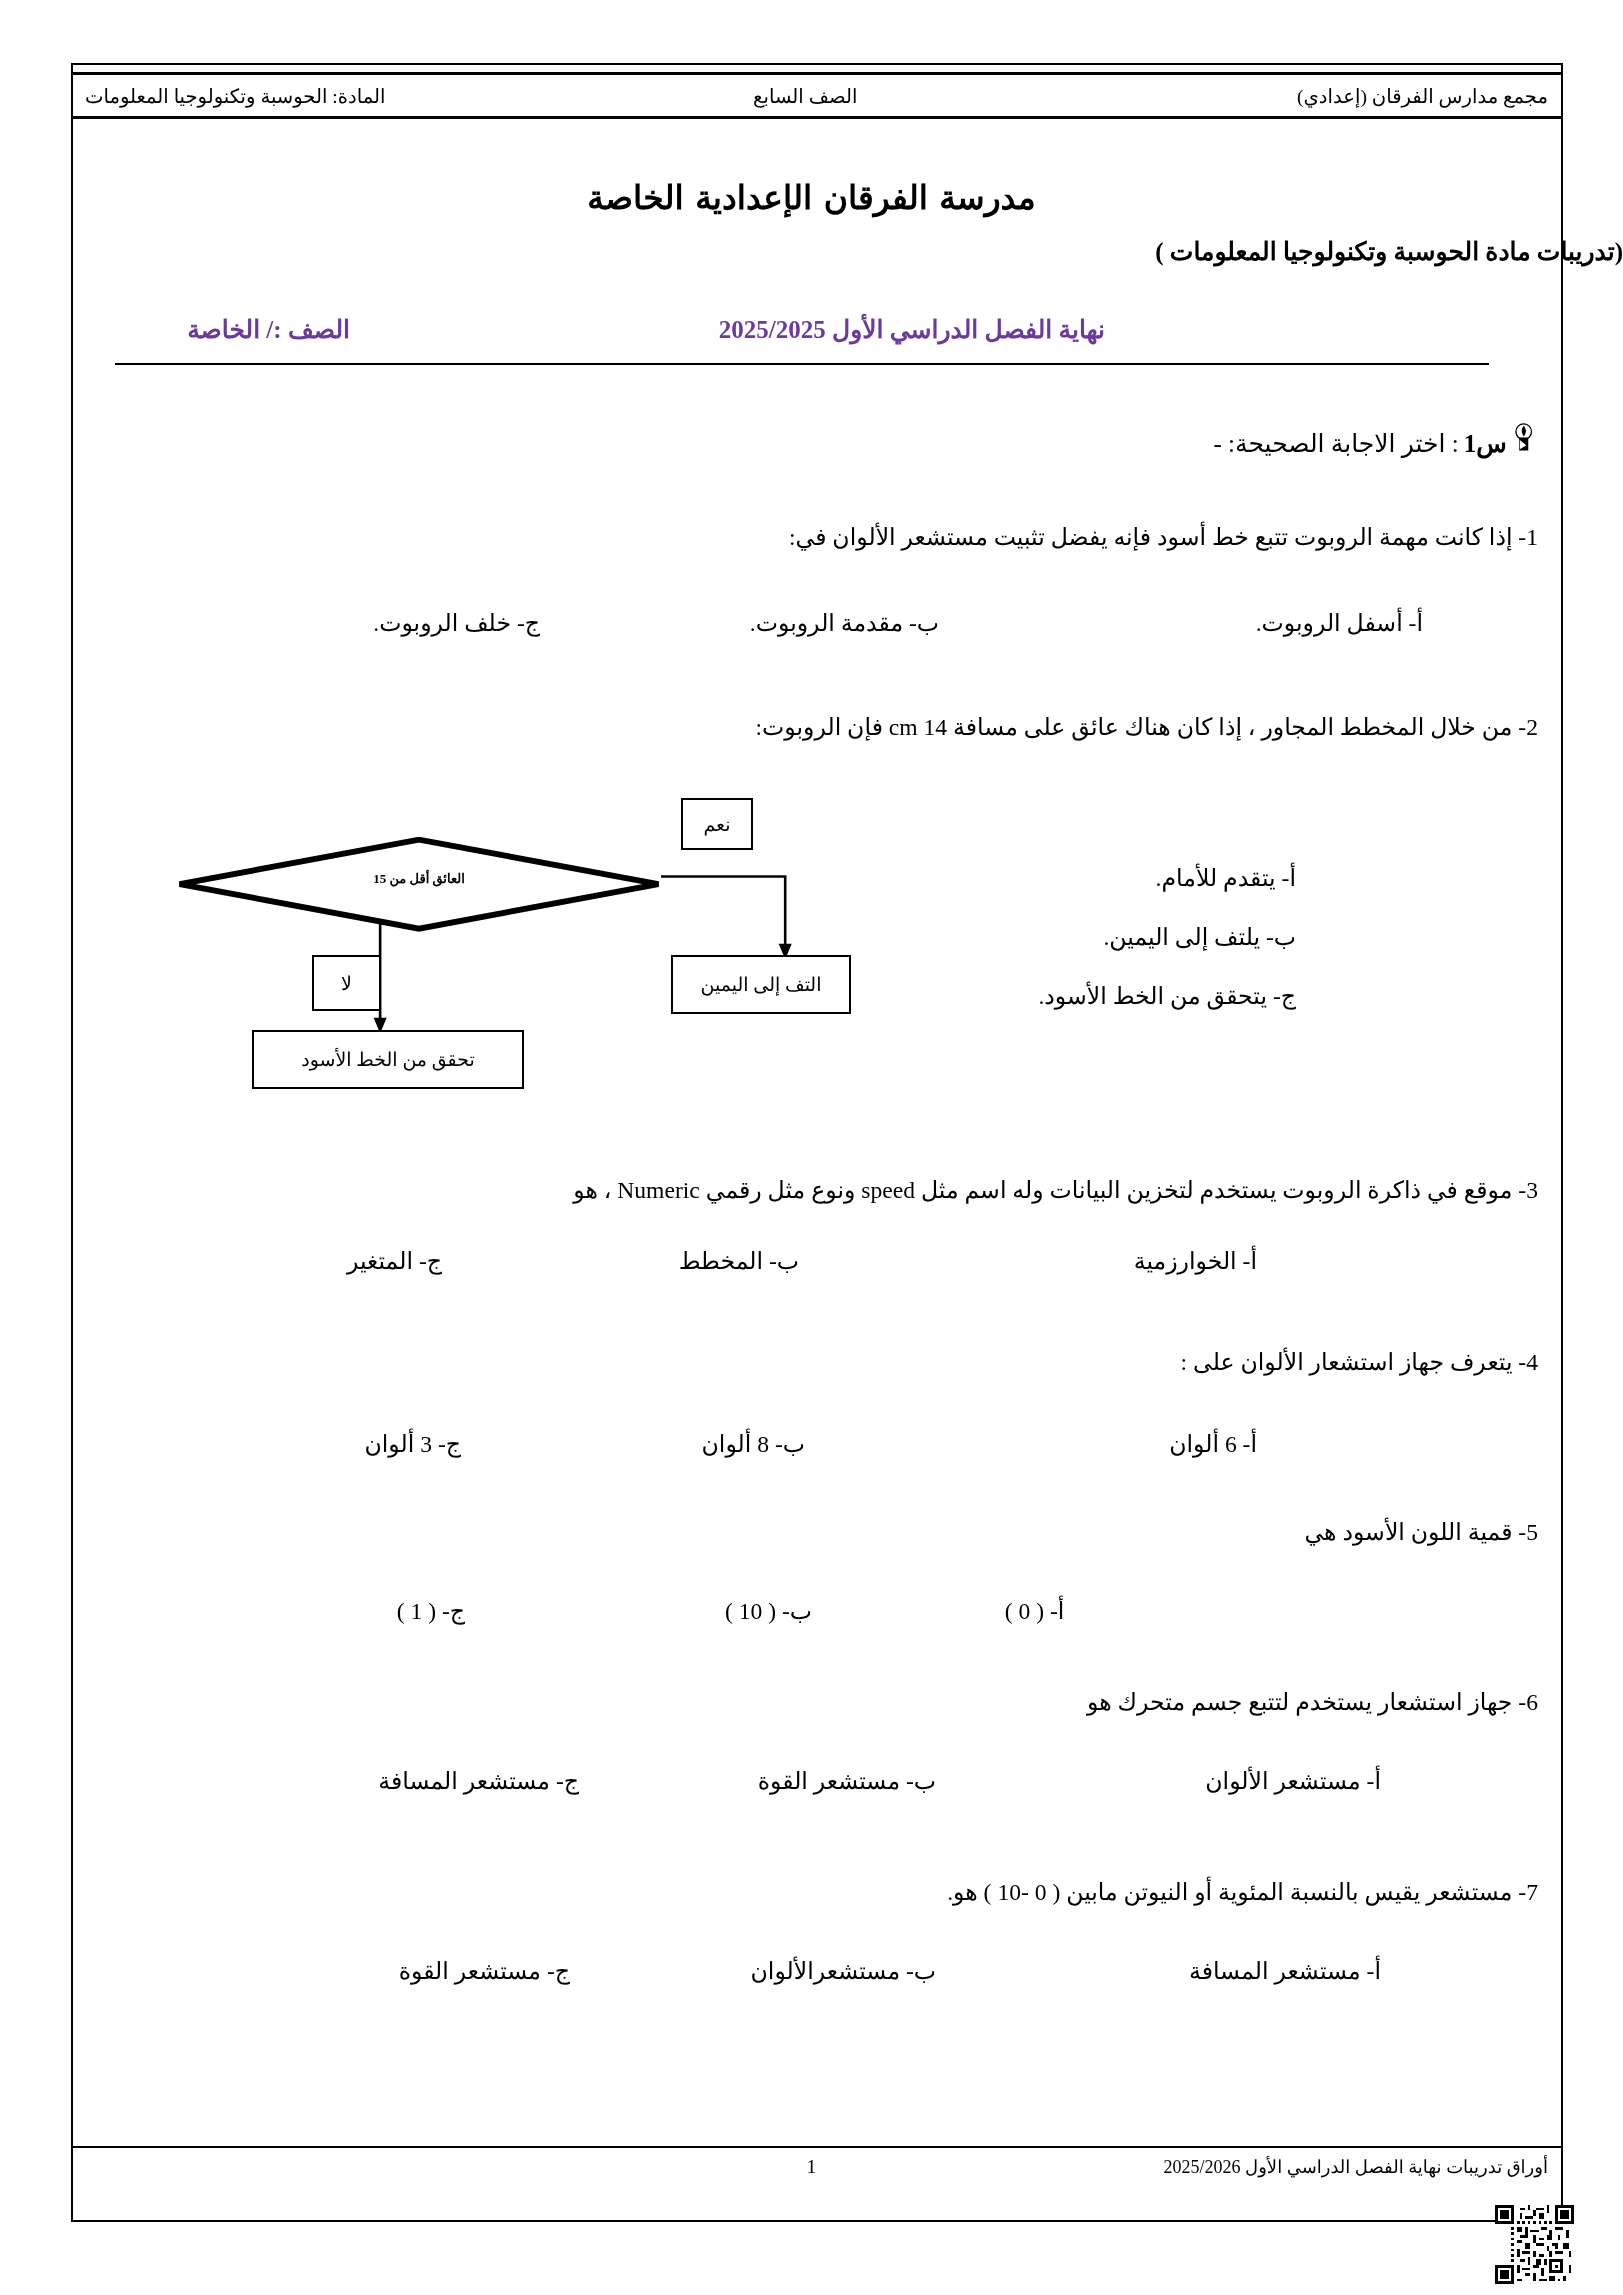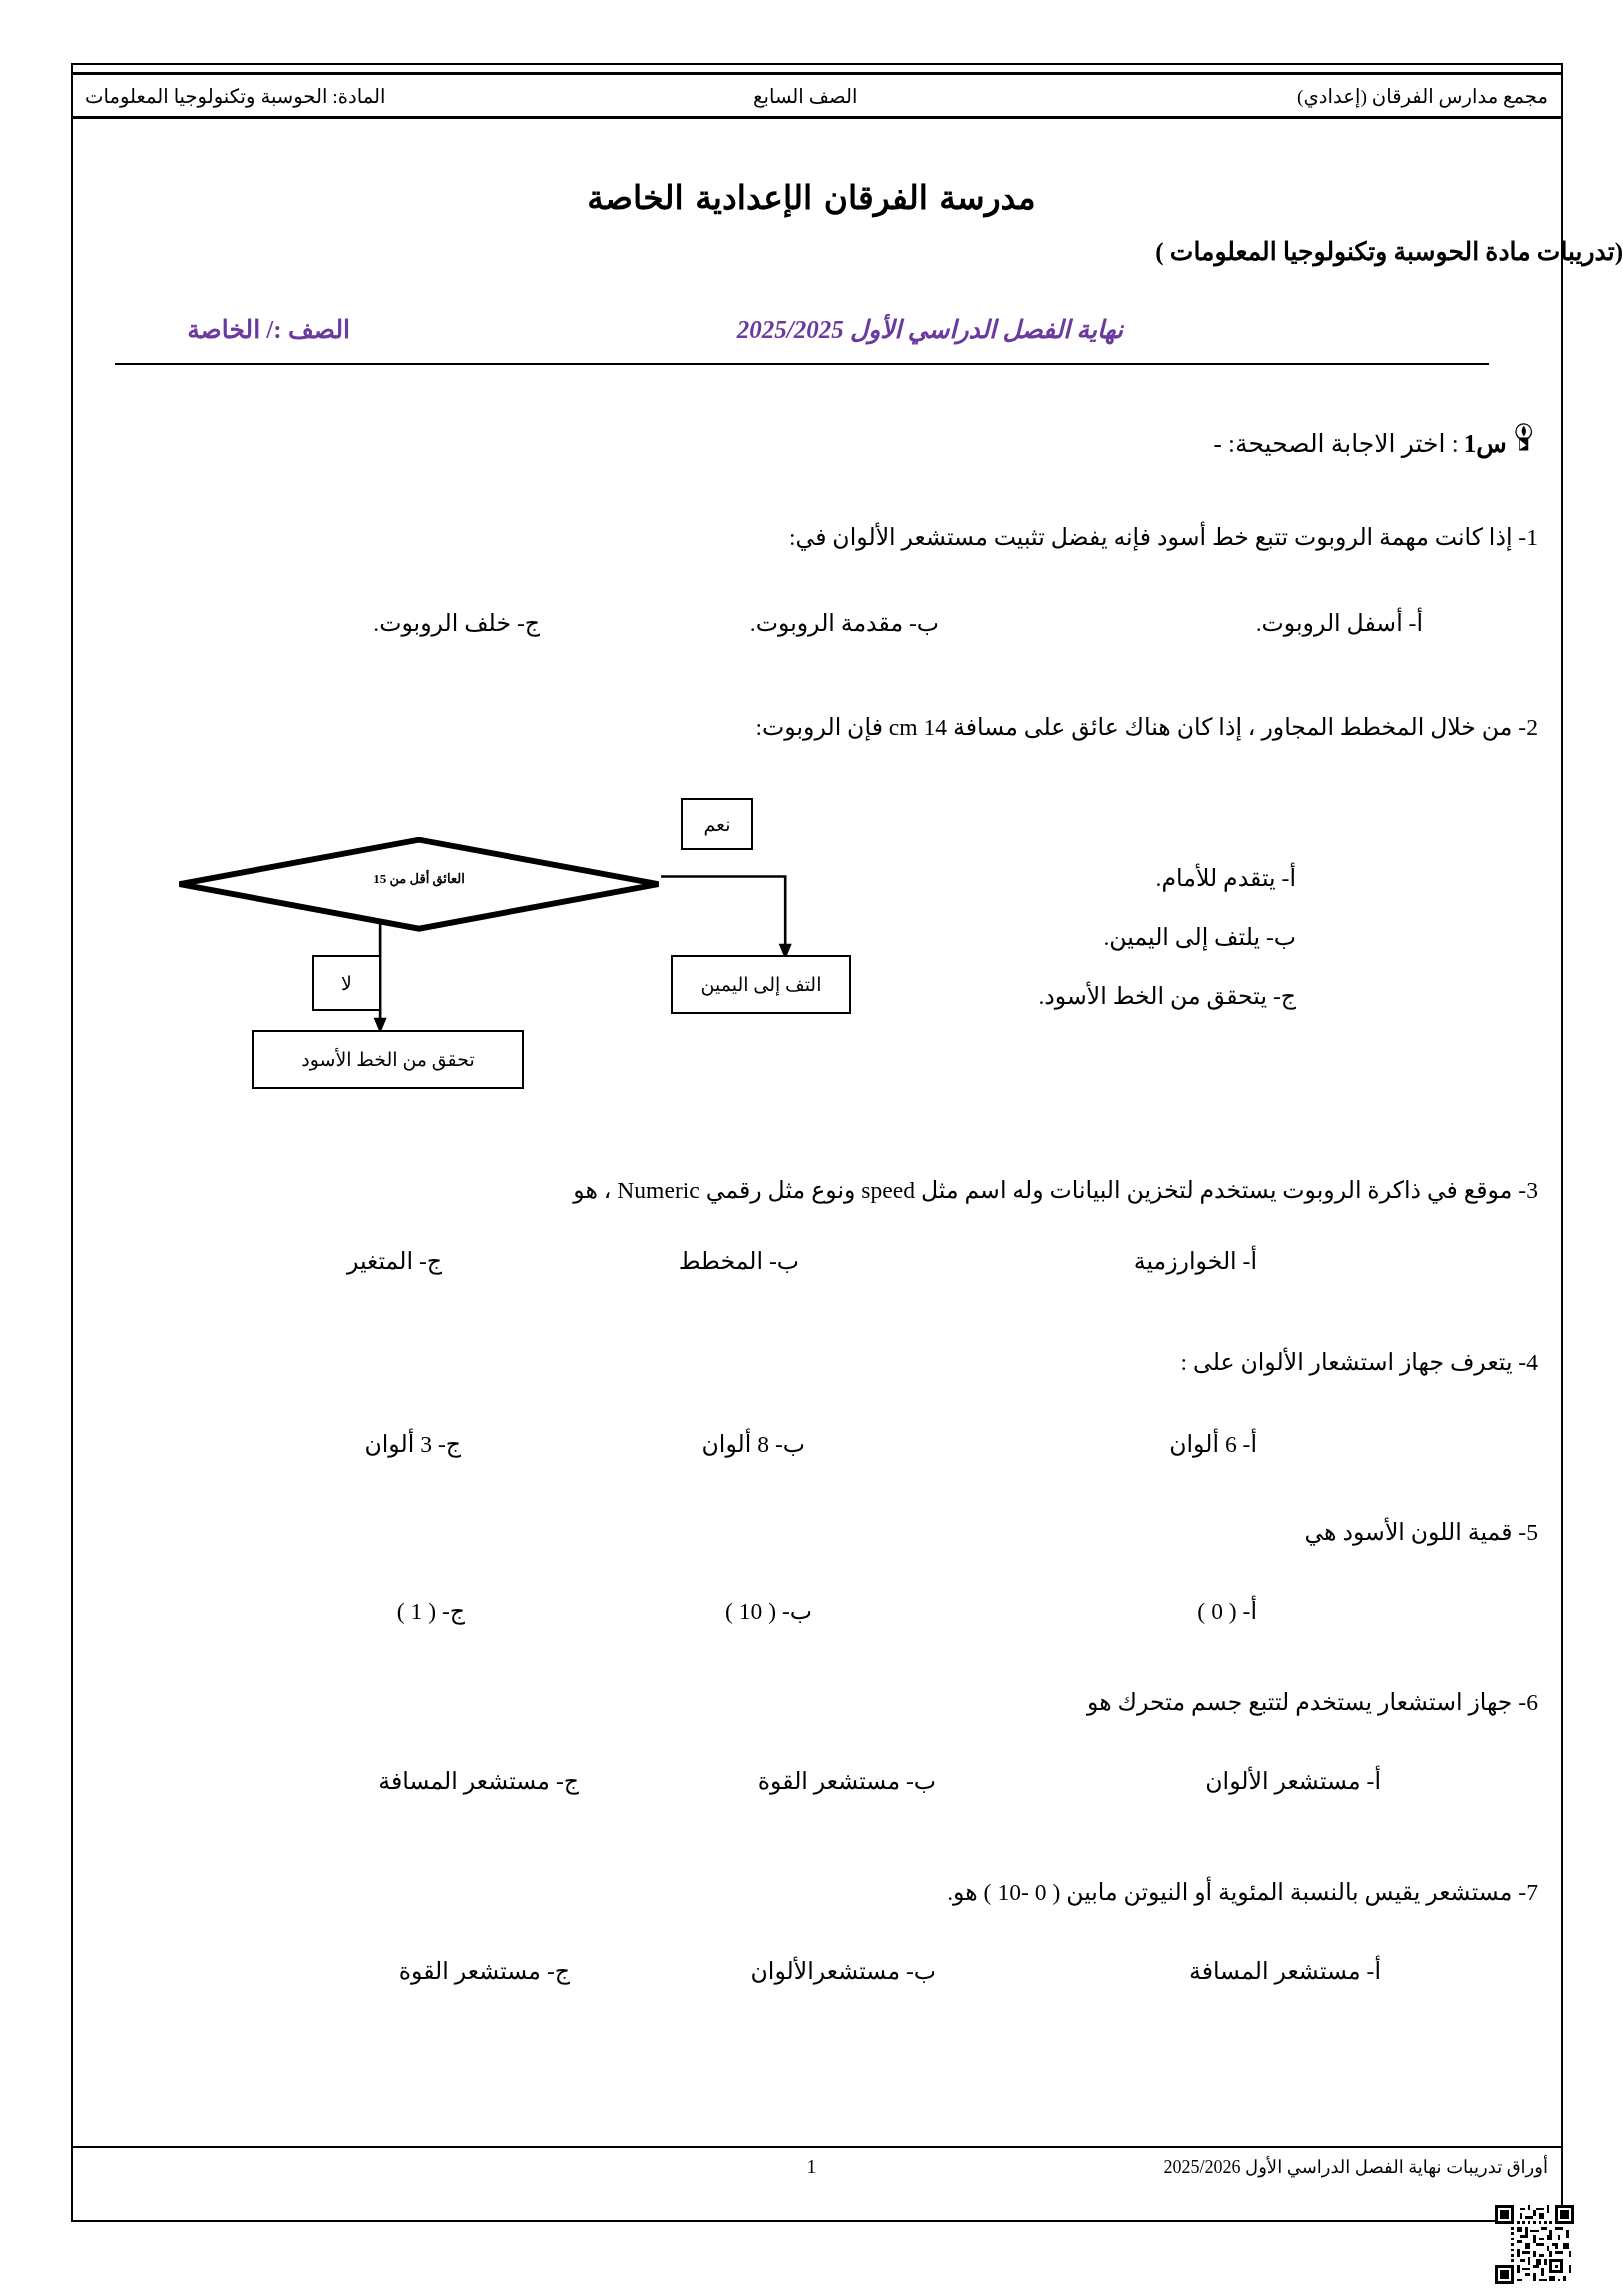--- a/index.html
+++ b/index.html
@@ -88,24 +88,23 @@
     left: 115px;
     width: 1374px;
     height: 39px;
     direction: rtl;
     color: #6a3a9e;
     font-weight: bold;
     font-size: 25px;
   }
   .meta-semester {
     position: absolute;
-    right: 366px;
+    right: 384px;
     top: 0;
     white-space: nowrap;
-    font-style: italic;
   }
   .meta-grade {
     position: absolute;
     right: 1139px;
     top: 0;
     white-space: nowrap;
   }
   .meta-rule {
     position: absolute;
     left: 115px;
@@ -326,21 +325,21 @@
 
   <div class="qtext" style="top:1348px; right:85px;">4- يتعرف جهاز استشعار الألوان على :</div>
   <div class="opt-row" style="top:1430px; right:366px; width:1060px;">
     <div class="opt" style="width:452px;">أ-   6 ألوان</div>
     <div class="opt" style="width:344px;">ب-  8 ألوان</div>
     <div class="opt">ج- 3 ألوان</div>
   </div>
 
   <div class="qtext" style="top:1518px; right:85px;">5- قمية اللون الأسود هي</div>
   <div class="opt-row" style="top:1597px; right:366px; width:1060px;">
-    <div class="opt" style="width:445px;">أ-    ( 0 )</div>
+    <div class="opt" style="width:445px;text-align:center;">أ-    ( 0 )</div>
     <div class="opt" style="width:347px;">ب- ( 10 )</div>
     <div class="opt">ج- ( 1 )</div>
   </div>
 
   <div class="qtext" style="top:1688px; right:85px;">6- جهاز استشعار يستخدم لتتبع جسم متحرك هو</div>
   <div class="opt-row" style="top:1767px; right:242px; width:1184px;">
     <div class="opt" style="width:445px;">أ-   مستشعر الألوان</div>
     <div class="opt" style="width:357px;">ب- مستشعر القوة</div>
     <div class="opt">ج- مستشعر المسافة</div>
   </div>

